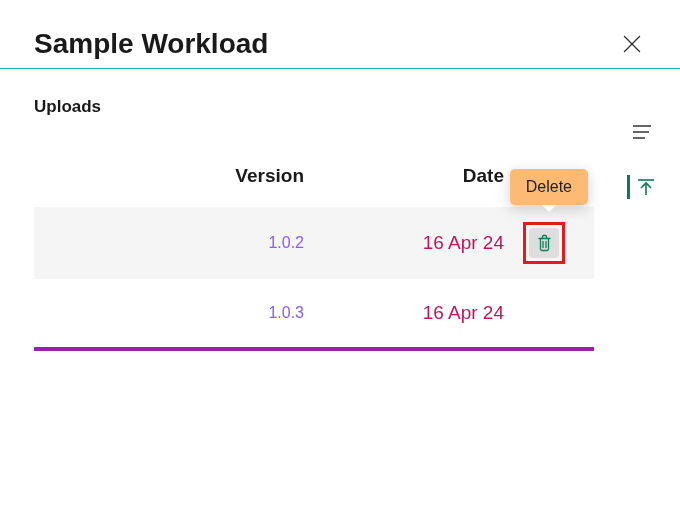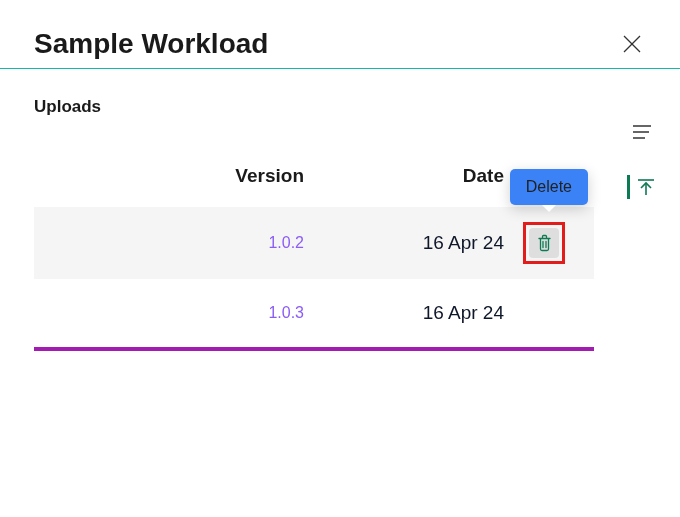--- a/index.html
+++ b/index.html
@@ -62,21 +62,21 @@
       height: 72px;
       border-bottom: 4px solid #a21caf;
       position: relative;
     }
     .row.highlight {
       background: #f5f5f5;
       border-bottom: none;
     }
     .td {
       font-size: 17px;
-      color: #0f172a;
+      color: #be185d;
     }
     .td.col-version { font-size: 16px; color: #8b5cf6; }
     .td.col-date { font-size: 19px; }
     .action-cell {
       display: flex;
       justify-content: center;
       align-items: center;
     }
     .annot-box {
       border: 3px solid #e21b1b;
@@ -89,21 +89,21 @@
       width: 30px;
       height: 30px;
       cursor: pointer;
       display: flex;
       align-items: center;
       justify-content: center;
     }
     .delete-btn svg { display: block; }
     .tooltip {
       position: absolute;
-      background: #3b82f6;
+      background: #fdba74;
       border-radius: 5px;
       padding: 9px 16px;
       font-size: 16px;
       color: #222;
       box-shadow: 0 4px 14px rgba(0,0,0,0.18);
       right: 6px;
       top: -38px;
     }
     .tooltip::after {
       content: '';

